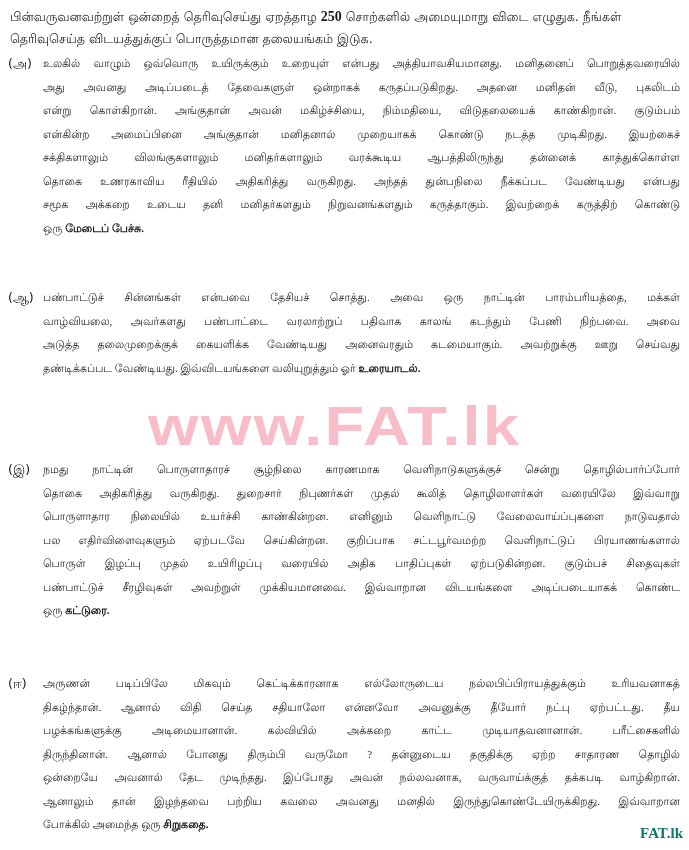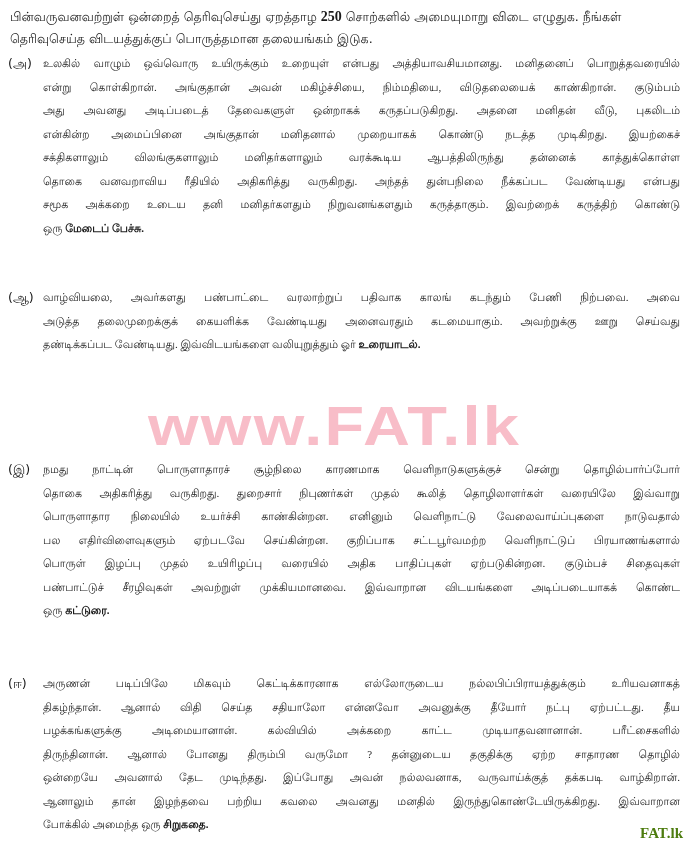--- a/index.html
+++ b/index.html
@@ -80,51 +80,52 @@
       transform: scaleX(1.16);
       transform-origin: left top;
     }
     .corner-mark {
       position: absolute;
       right: 6px;
       bottom: 8px;
       font-family: "Liberation Serif", serif;
       font-weight: bold;
       font-size: 15px;
-      color: #4d7c0f;
+      color: #0f766e;
       text-align: right;
     }
   </style>
 </head>
 <body>
 
 <div class="page">
 
   <div class="instruction">
     <span>பின்வருவனவற்றுள் ஒன்றைத் தெரிவுசெய்து ஏறத்தாழ </span><b>250</b><span> சொற்களில் அமையுமாறு விடை எழுதுக. நீங்கள்</span><br>
     <span>தெரிவுசெய்த விடயத்துக்குப் பொருத்தமான தலையங்கம் இடுக.</span>
   </div>
 
   <div class="question" style="top:52px;">
     <span class="q-label">(அ)</span>
     <div class="q-body">
       <span class="line">உலகில் வாழும் ஒவ்வொரு உயிருக்கும் உறையுள் என்பது அத்தியாவசியமானது. மனிதனைப் பொறுத்தவரையில்</span>
+      <span class="line">அது அவனது அடிப்படைத் தேவைகளுள் ஒன்றாகக் கருதப்படுகிறது. அதனை மனிதன் வீடு, புகலிடம்</span>
       <span class="line">என்று கொள்கிறான். அங்குதான் அவன் மகிழ்ச்சியை, நிம்மதியை, விடுதலையைக் காண்கிறான். குடும்பம்</span>
-      <span class="line">அது அவனது அடிப்படைத் தேவைகளுள் ஒன்றாகக் கருதப்படுகிறது. அதனை மனிதன் வீடு, புகலிடம்</span>
       <span class="line">என்கின்ற அமைப்பினை அங்குதான் மனிதனால் முறையாகக் கொண்டு நடத்த முடிகிறது. இயற்கைச்</span>
       <span class="line">சக்திகளாலும் விலங்குகளாலும் மனிதர்களாலும் வரக்கூடிய ஆபத்திலிருந்து தன்னைக் காத்துக்கொள்ள</span>
-      <span class="line">தொகை வனவறாவிய ரீதியில் அதிகரித்து வருகிறது. அந்தத் துன்பநிலை நீக்கப்பட வேண்டியது என்பது</span>
+      <span class="line">தொகை உணரகாவிய ரீதியில் அதிகரித்து வருகிறது. அந்தத் துன்பநிலை நீக்கப்பட வேண்டியது என்பது</span>
       <span class="line">சமூக அக்கறை உடைய தனி மனிதர்களதும் நிறுவனங்களதும் கருத்தாகும். இவற்றைக் கருத்திற் கொண்டு</span>
       <span class="line last"><span>ஒரு </span><span class="form-type">மேடைப் பேச்சு.</span></span>
     </div>
   </div>
 
   <div class="question" style="top:286px;">
     <span class="q-label">(ஆ)</span>
     <div class="q-body">
+      <span class="line">பண்பாட்டுச் சின்னங்கள் என்பவை தேசியச் சொத்து. அவை ஒரு நாட்டின் பாரம்பரியத்தை, மக்கள்</span>
       <span class="line">வாழ்வியலை, அவர்களது பண்பாட்டை வரலாற்றுப் பதிவாக காலங் கடந்தும் பேணி நிற்பவை. அவை</span>
       <span class="line">அடுத்த தலைமுறைக்குக் கையளிக்க வேண்டியது அனைவரதும் கடமையாகும். அவற்றுக்கு ஊறு செய்வது</span>
       <span class="line last"><span>தண்டிக்கப்பட வேண்டியது. இவ்விடயங்களை வலியுறுத்தும் ஓர் </span><span class="form-type">உரையாடல்.</span></span>
     </div>
   </div>
 
   <div class="question" style="top:458px;">
     <span class="q-label">(இ)</span>
     <div class="q-body">
       <span class="line">நமது நாட்டின் பொருளாதாரச் சூழ்நிலை காரணமாக வெளிநாடுகளுக்குச் சென்று தொழில்பார்ப்போர்</span>

